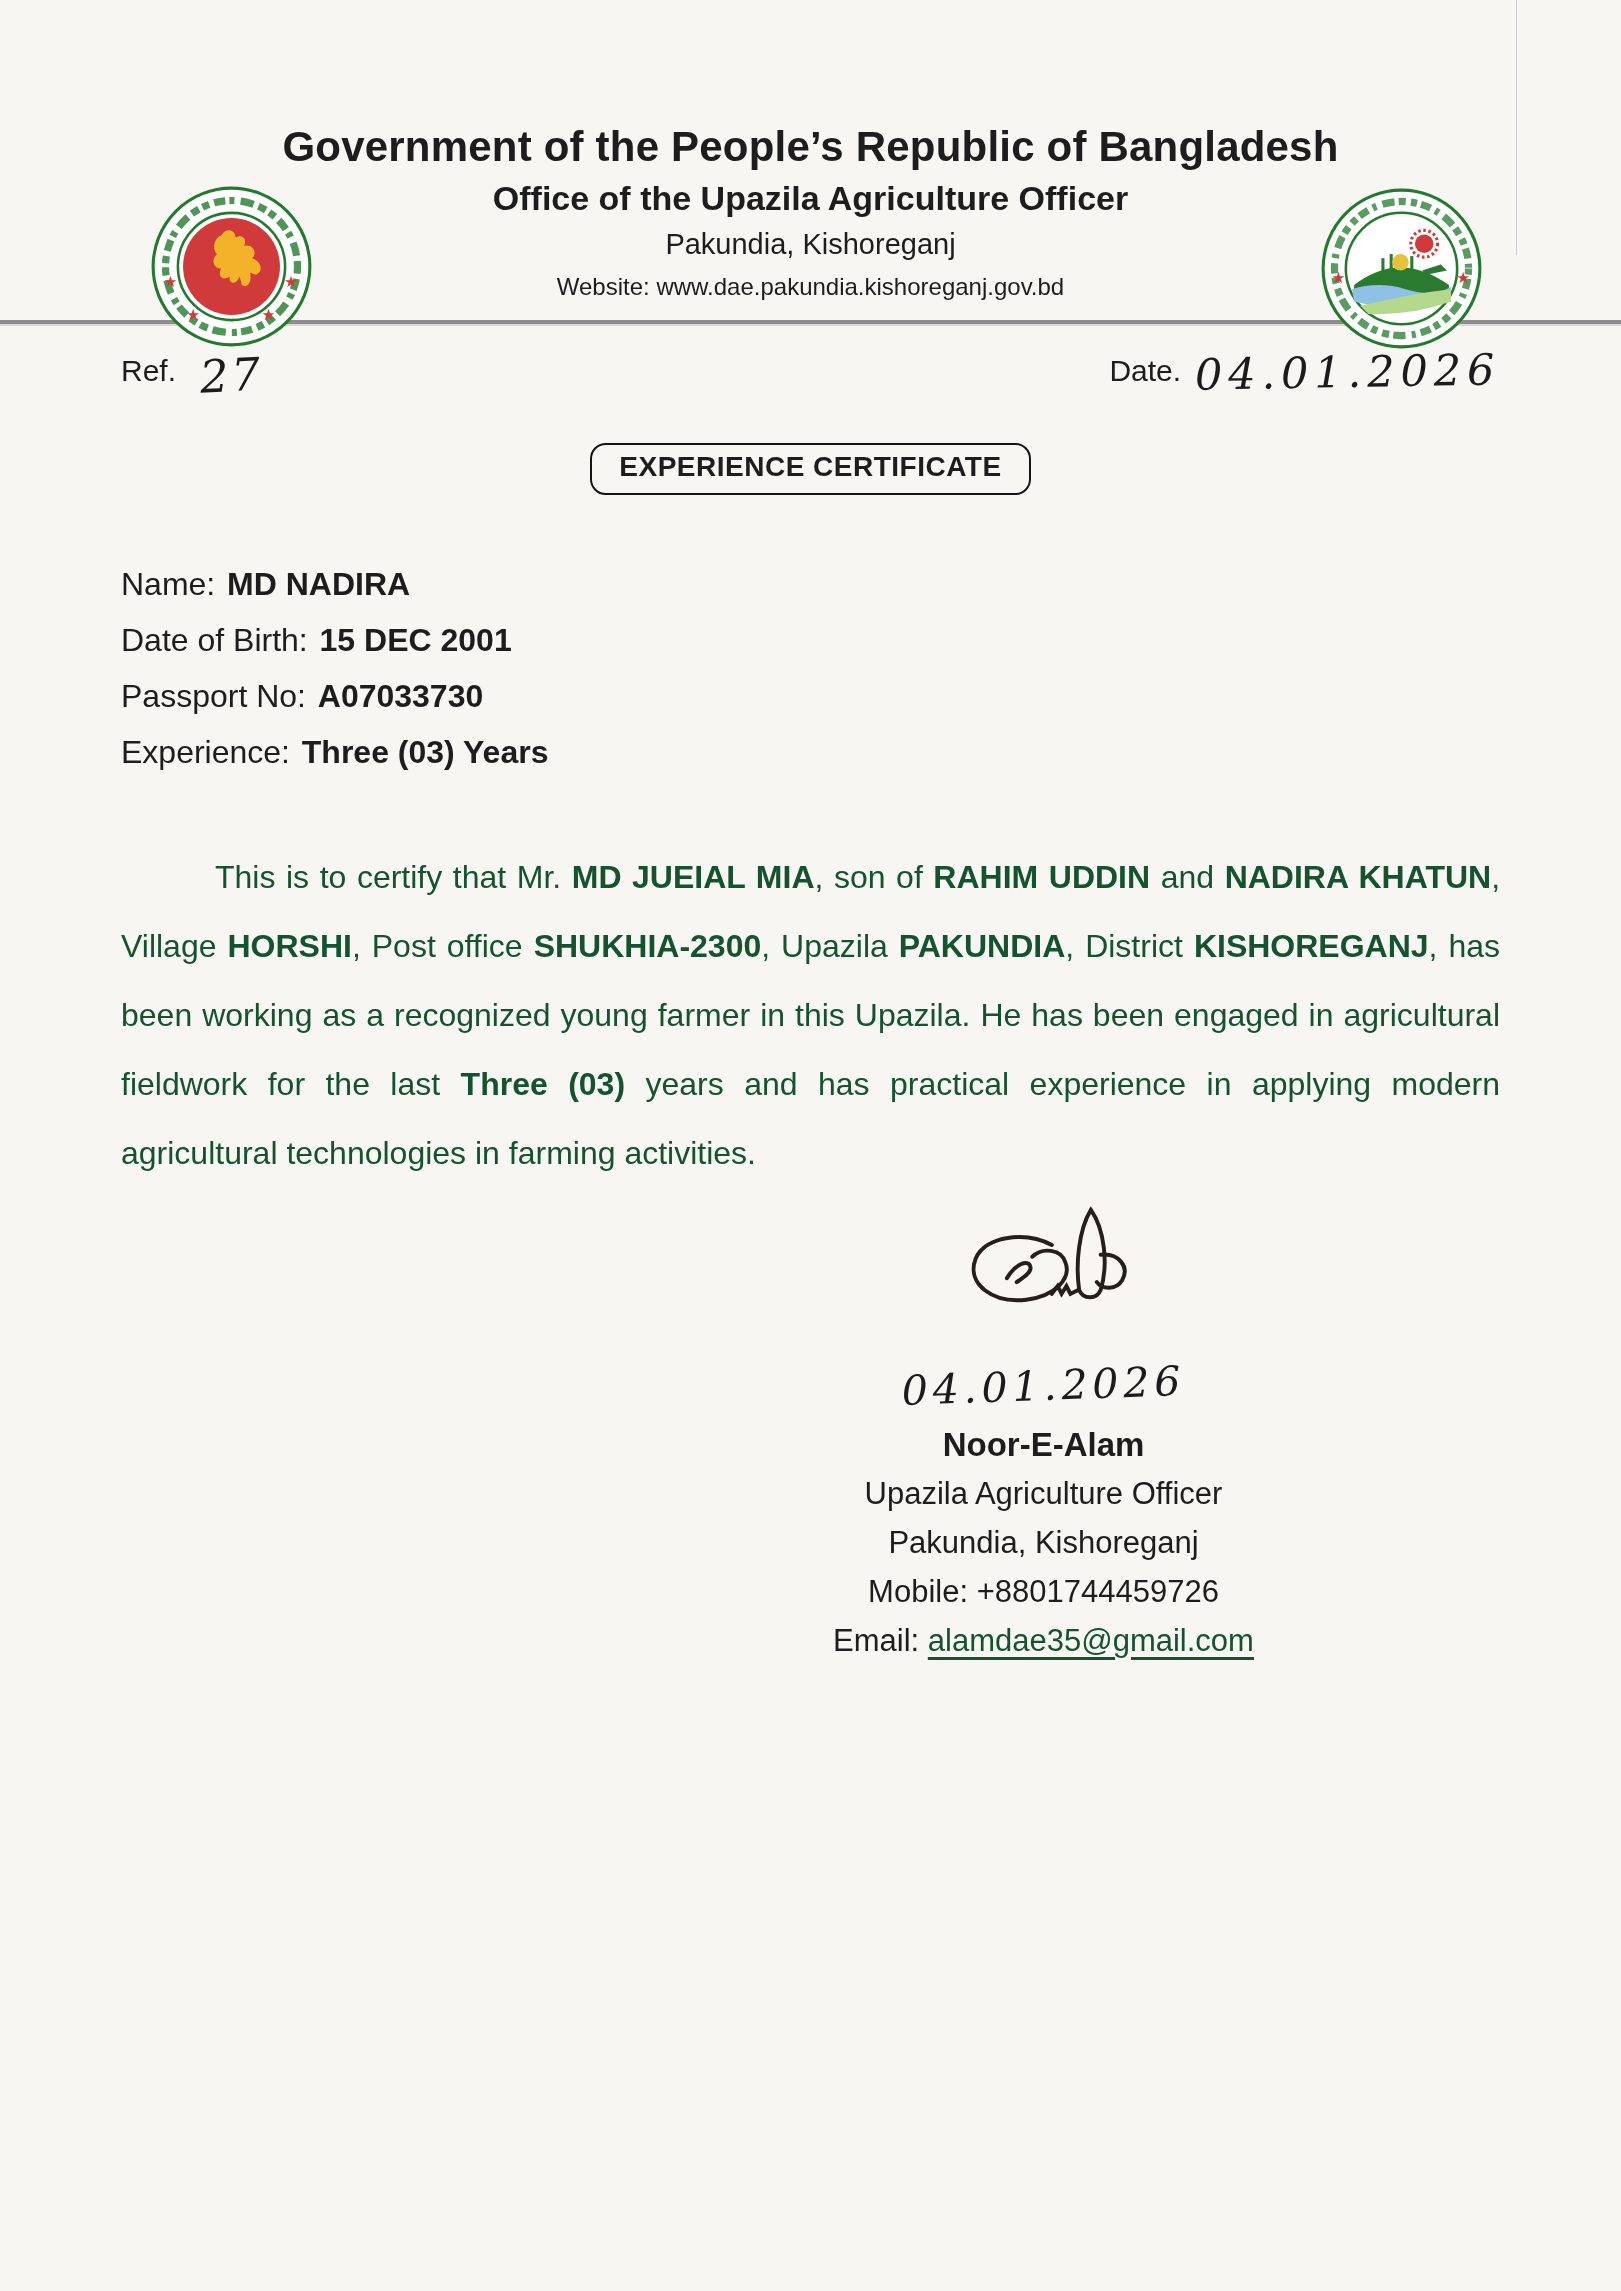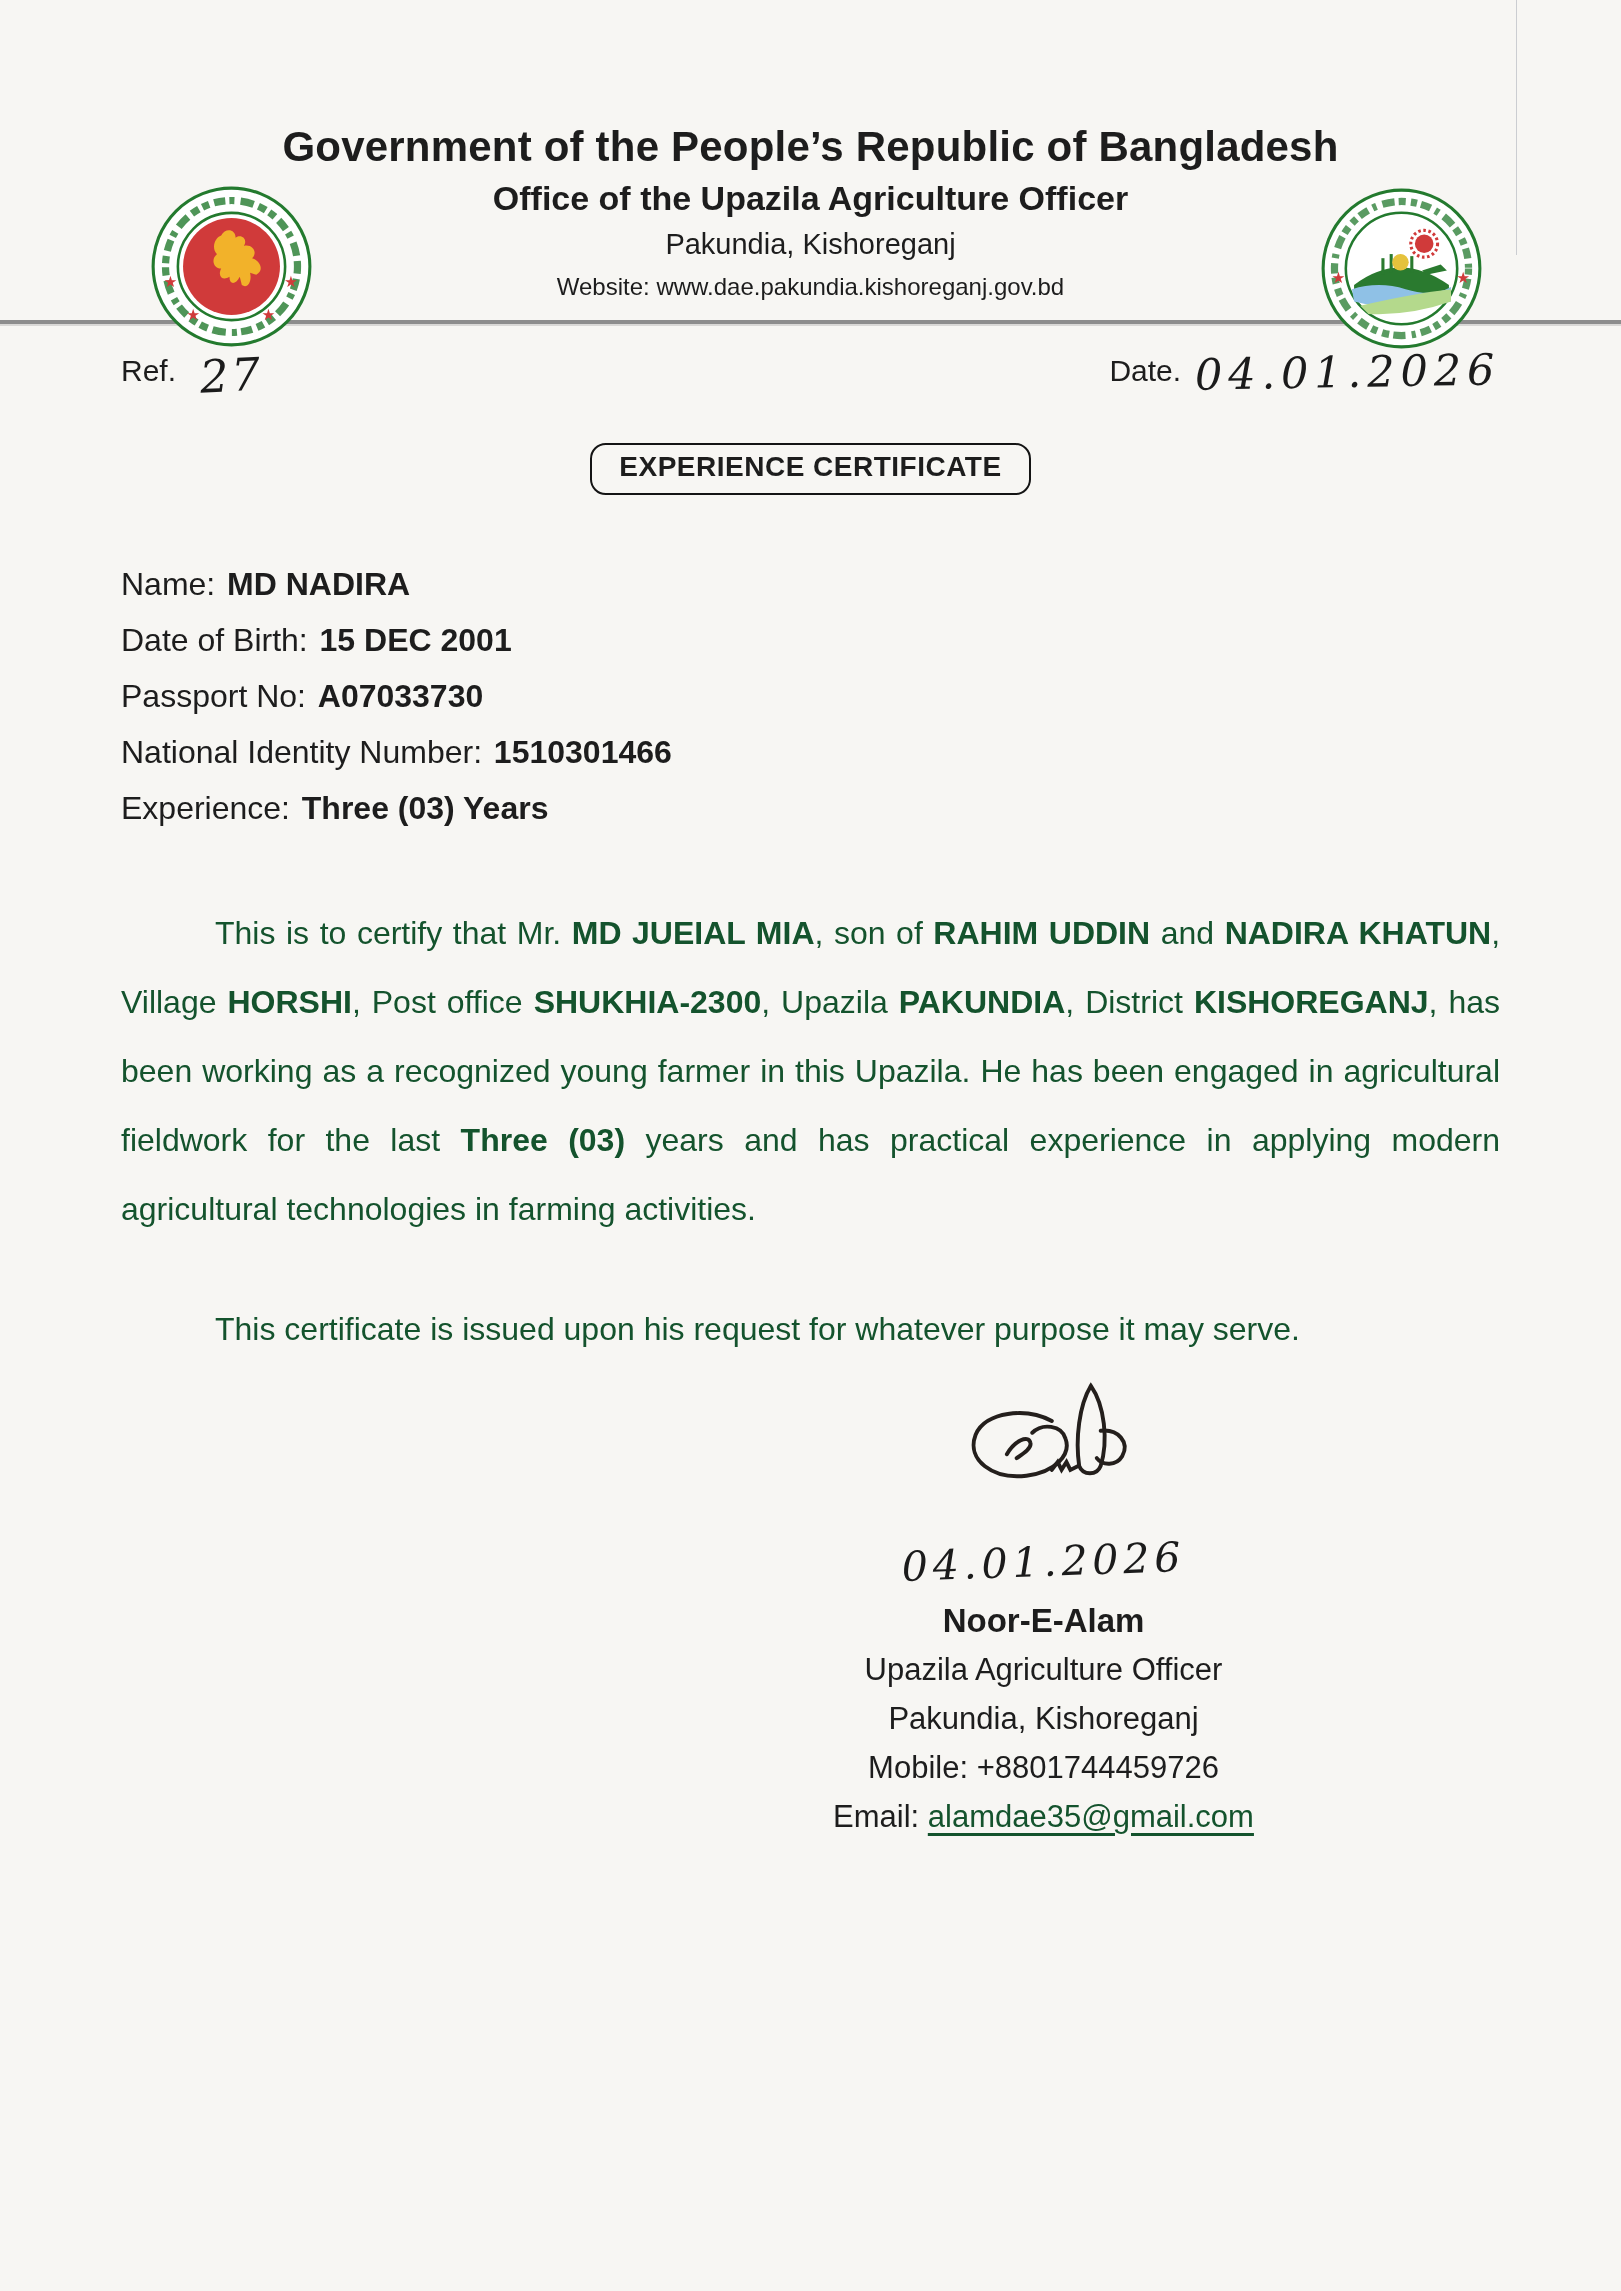--- a/index.html
+++ b/index.html
@@ -191,29 +191,25 @@
       <div class="detail-row">
         <span class="dl">Name:</span><span class="dv">MD NADIRA</span>
       </div>
       <div class="detail-row">
         <span class="dl">Date of Birth:</span><span class="dv">15 DEC 2001</span>
       </div>
       <div class="detail-row">
         <span class="dl">Passport No:</span><span class="dv">A07033730</span>
       </div>
       <div class="detail-row">
-        <span class="dl">National Identity Number:</span><span class="dv">1510301466</span>
-      </div>
-      <div class="detail-row">
         <span class="dl">Experience:</span><span class="dv">Three (03) Years</span>
       </div>
     </div>
 
     <p class="body-para"><span>This is to certify that Mr. </span><span style="font-weight: 700;">MD JUEIAL MIA</span><span>, son of </span><span style="font-weight: 700;">RAHIM UDDIN</span><span> and </span><span style="font-weight: 700;">NADIRA KHATUN</span><span>, Village </span><span style="font-weight: 700;">HORSHI</span><span>, Post office </span><span style="font-weight: 700;">SHUKHIA-2300</span><span>, Upazila </span><span style="font-weight: 700;">PAKUNDIA</span><span>, District </span><span style="font-weight: 700;">KISHOREGANJ</span><span>, has been working as a recognized young farmer in this Upazila. He has been engaged in agricultural fieldwork for the last </span><span style="font-weight: 700;">Three (03)</span><span> years and has practical experience in applying modern agricultural technologies in farming activities.</span></p>
-    <p class="body-para second">This certificate is issued upon his request for whatever purpose it may serve.</p>
 
     <div class="sig-block">
       <div class="sig-scribble">
         <svg viewBox="0 0 220 130" width="216" height="127" style="display:block;margin:0 auto;">
           <g fill="none" stroke="#241f1c" stroke-width="4" stroke-linecap="round">
             <path d="M118 42 C 92 28, 50 32, 40 56 C 30 82, 58 102, 92 98 C 122 94, 138 76, 132 60 C 128 46, 108 44, 98 54"></path>
             <path d="M72 76 C 80 62, 94 56, 96 64 C 98 70, 88 76, 82 80"></path>
             <path d="M118 92 l6 -8 4 8 5 -8 4 8 8 -4"></path>
             <path d="M146 88 C 142 60, 146 26, 158 6 C 172 26, 176 62, 168 88 C 164 98, 150 98, 146 88 Z"></path>
             <path d="M168 52 C 186 50, 198 64, 190 78 C 184 88, 170 88, 164 80"></path>

